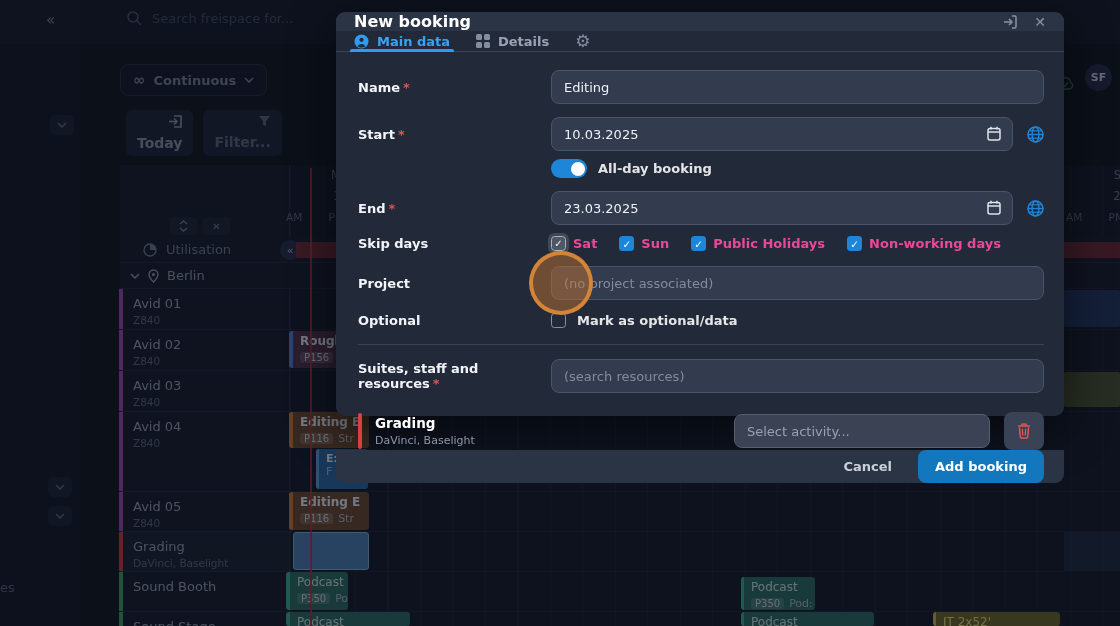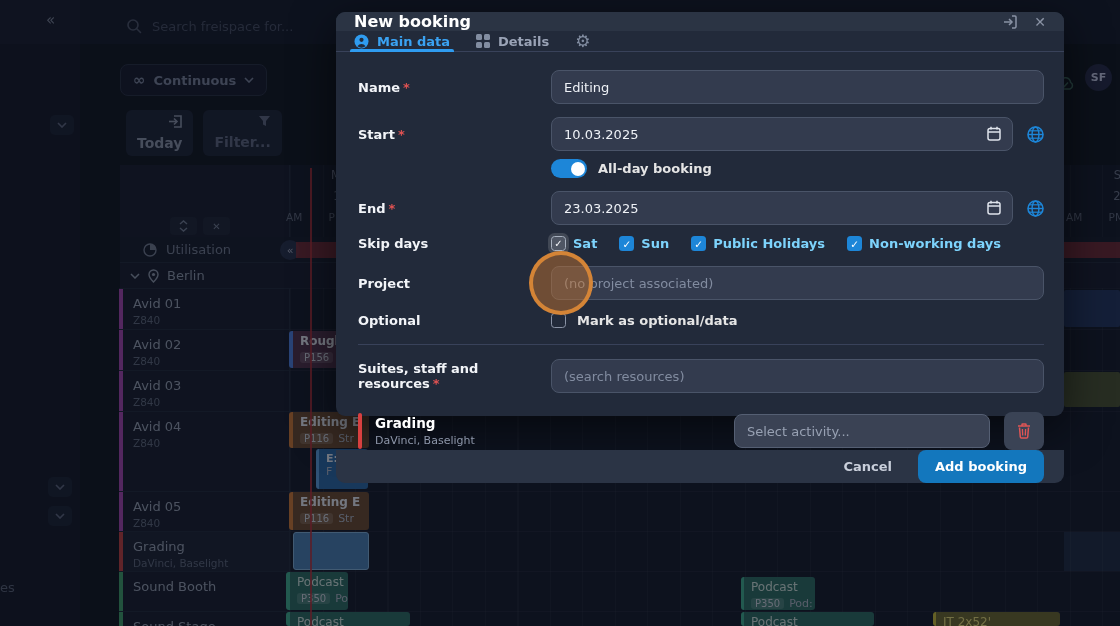--- a/index.html
+++ b/index.html
@@ -10,21 +10,21 @@
     font-family:"DejaVu Sans","Liberation Sans",sans-serif;
     -webkit-font-smoothing: antialiased;
   }
   .abs { position:absolute; }
 
   
   .app { position:absolute; inset:0; }
   .topbar { position:absolute; left:0; top:0; width:1120px; height:44px; background:#141929; }
   .topbar .rail-seg { position:absolute; left:0; top:0; width:80px; height:44px; background:#181d2d; }
   .collapse-btn { position:absolute; left:46px; top:11px; color:#7d8598; font-size:15px; cursor:pointer; }
-  .search-wrap { position:absolute; left:126px; top:18px; display:flex; align-items:center; gap:10px; color:#4d5568; }
+  .search-wrap { position:absolute; left:126px; top:10px; display:flex; align-items:center; gap:10px; color:#4d5568; }
   .search-wrap .ph { font-size:13px; color:#454d60; }
 
   .side-rail { position:absolute; left:0; top:44px; width:80px; height:582px; background:#131827; }
   .rail-chevron { position:absolute; width:24px; height:20px; border-radius:5px; background:#1b2232; display:flex; align-items:center; justify-content:center; }
   .rail-trunc { position:absolute; left:0px; top:536px; color:#5a6275; font-size:13px; }
 
   .toolbar-row1 { position:absolute; left:120px; top:64px; }
   .view-select { display:flex; align-items:center; gap:8px; border:1px solid #272e40; border-radius:8px; padding:6px 12px; color:#79829a; font-weight:bold; font-size:13px; background:#151b2a; }
   .toolbar-row2 { position:absolute; left:126px; top:110px; display:flex; gap:10px; }
   .tb-btn { display:flex; align-items:flex-end; gap:7px; background:#1d2435; border-radius:6px; padding:5px 11px; font-size:14px; font-weight:bold; color:#8items; color:#8b94a8;flex-direction:column; }
@@ -98,21 +98,21 @@
   .toggle-lbl, .cb-lbl { color:#e5e5e5; font-size:13px; font-weight:bold; margin-left:11px; }
 
   .skip-group { display:flex; align-items:center; gap:22px; }
   .skip-item { display:flex; align-items:center; gap:7px; }
   .cb { width:15px; height:15px; border-radius:3.5px; flex:none; position:relative; cursor:pointer; }
   .cb.blue { background:#1d86d8; }
   .cb.blue::after { content:"✓"; position:absolute; inset:0; color:#fff; font-size:10.5px; display:flex; align-items:center; justify-content:center; font-weight:bold; }
   .cb.gray { background:rgba(185,190,200,0.30); border:1.5px solid #a9b2c0; box-shadow:0 0 0 3px rgba(255,255,255,0.14); }
   .cb.gray::after { content:"✓"; position:absolute; inset:0; color:#f4f6f9; font-size:10px; display:flex; align-items:center; justify-content:center; font-weight:bold; }
   .cb.empty { background:transparent; border:1.5px solid #8a93a6; }
-  .skip-item span { color:#7dd3fc; font-size:13px; font-weight:bold; }
+  .skip-item span { color:#ec4899; font-size:13px; font-weight:bold; }
 
   .divider { height:1px; background:#39425a; margin:16px 0 14px 0; }
 
   .res-item { display:flex; align-items:center; margin-top:19px; }
   .res-item .rbar { width:4px; height:36px; border-radius:2px; background:#d84040; margin-right:13px; flex:none; }
   .res-item .rmeta { flex:1; }
   .res-item .rname { color:#ffffff; font-size:13.5px; font-weight:bold; }
   .res-item .rsub { color:#8e97aa; font-size:11px; margin-top:3px; }
   .activity-box { width:256px; height:34px; background:#3a4254; border:1px solid #555f73; border-radius:8px; display:flex; align-items:center; padding:0 12px; color:#98a1b3; font-size:13px; cursor:pointer; }
   .trash-btn { width:40px; height:38px; margin-left:14px; background:#3a4355; border-radius:8px; display:flex; align-items:center; justify-content:center; cursor:pointer; }

